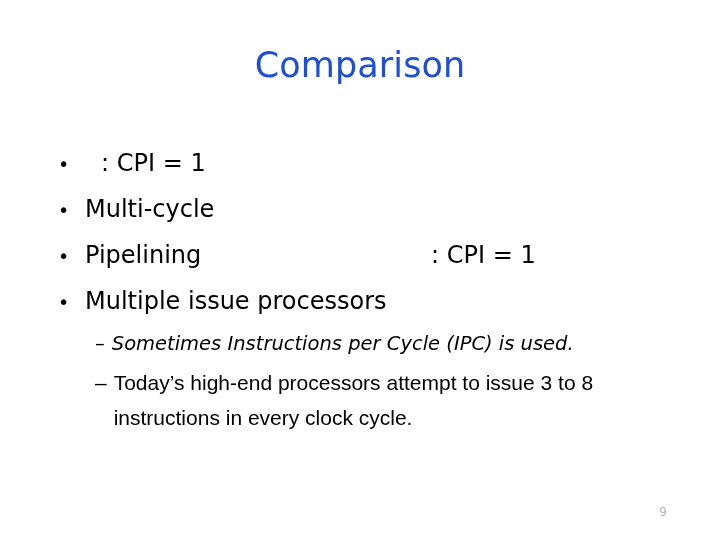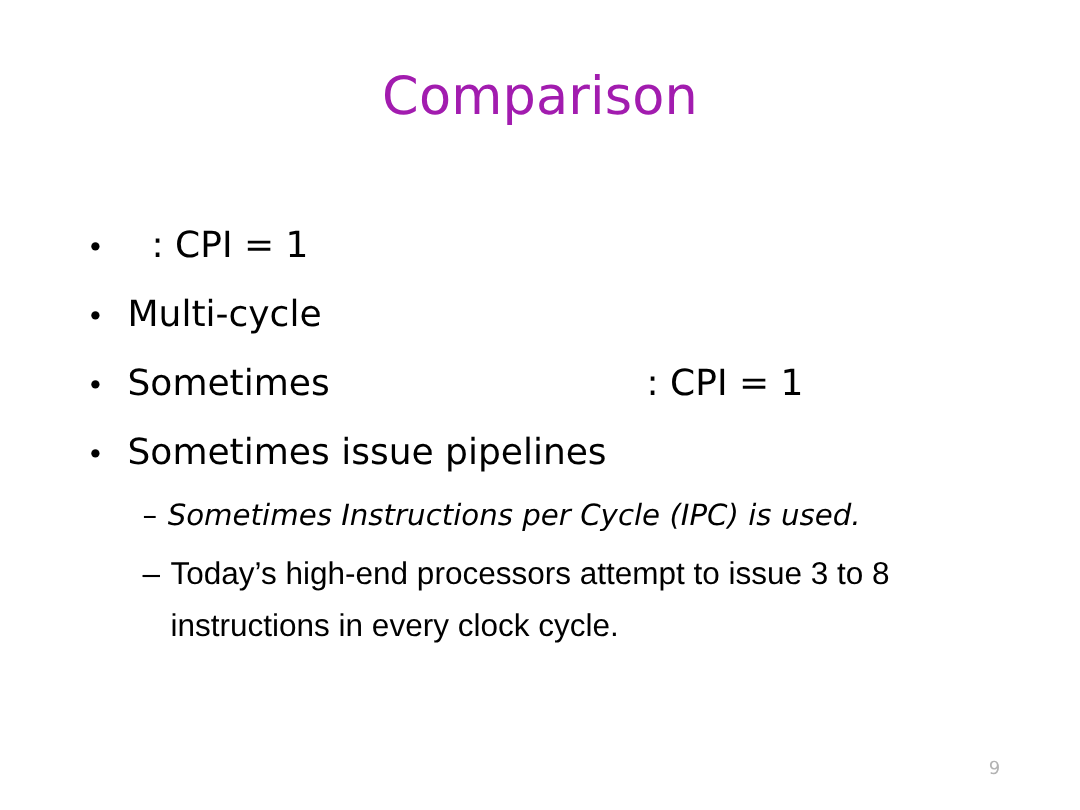--- a/index.html
+++ b/index.html
@@ -28,21 +28,21 @@
     position: absolute;
     left: 0;
     top: 44px;
     width: 720px;
     text-align: center;
     font-family: "DejaVu Sans", sans-serif;
     font-size: 35px;
     font-weight: 400;
     line-height: 42px;
     letter-spacing: 0.1px;
-    color: #a21caf;
+    color: #1d4ed8;
     white-space: nowrap;
   }
 
   
   .bullet-list {
     position: absolute;
     left: 58px;
     top: 140px;
     width: 600px;
   }
@@ -140,27 +140,27 @@
       <span class="bullet-value">: CPI = 1</span>
     </div>
 
     <div class="bullet-row">
       <span class="bullet-marker">•</span>
       <span class="bullet-label">Multi-cycle</span>
     </div>
 
     <div class="bullet-row">
       <span class="bullet-marker">•</span>
-      <span class="bullet-label">Sometimes</span>
+      <span class="bullet-label">Pipelining</span>
       <span class="bullet-value">: CPI = 1</span>
     </div>
 
     <div class="bullet-row">
       <span class="bullet-marker">•</span>
-      <span class="bullet-label">Sometimes issue pipelines</span>
+      <span class="bullet-label">Multiple issue processors</span>
     </div>
 
   </div>
 
   <div class="sub-list">
 
     <div class="sub-row sub-row-a">
       <span class="sub-marker">–</span>
       <span class="sub-text-a">Sometimes Instructions per Cycle (IPC) is used.</span>
     </div>

